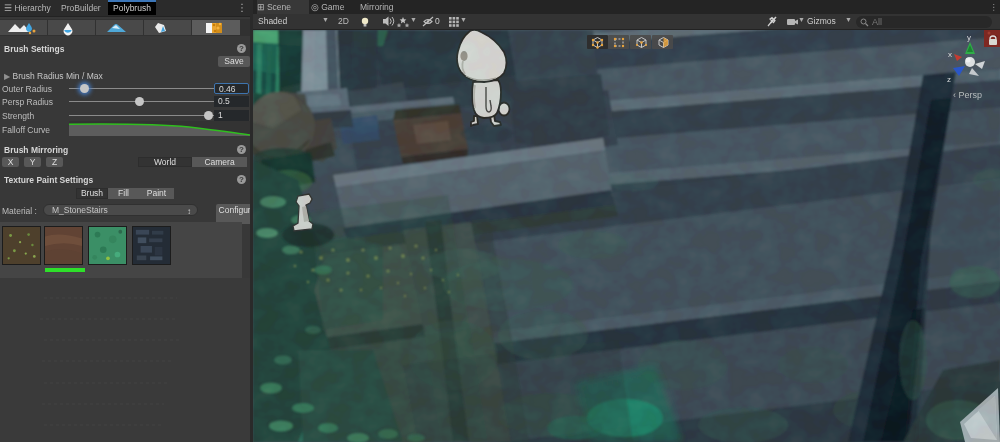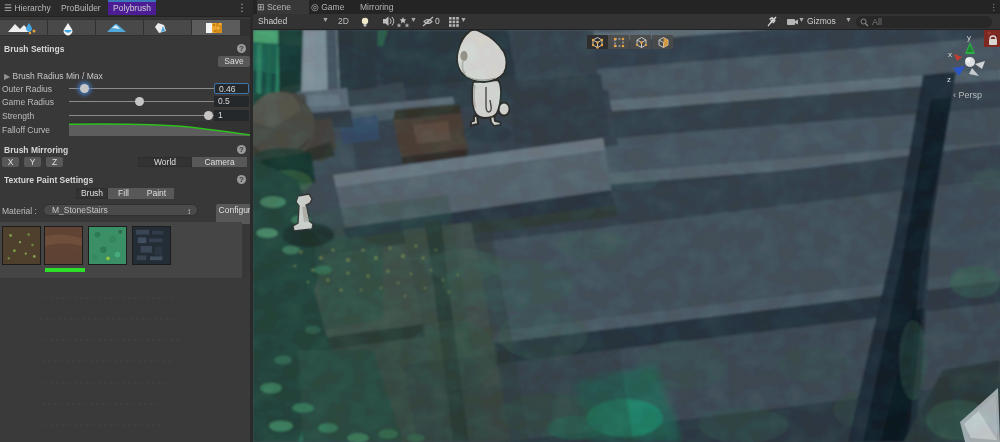--- a/index.html
+++ b/index.html
@@ -4,21 +4,21 @@
 <style>
 * { margin:0; padding:0; box-sizing:border-box; }
 html,body { width:1000px; height:442px; overflow:hidden; background:#383838;
   font-family:"Liberation Sans", sans-serif; }
 #root { position:relative; width:1000px; height:442px; }
 
 
 #left { position:absolute; left:0; top:0; width:253px; height:442px; background:#383838; }
 #ltabs { position:absolute; left:0; top:0; width:253px; height:17px; background:#2b2b2b; border-bottom:1px solid #232323;}
 .ltab { position:absolute; top:0; height:17px; color:#b9b9b9; font-size:8.5px; line-height:17px; }
-#tab-poly { background:#4c1d95; border-top:2px solid #3c76b8; color:#cfcfcf; text-align:center; line-height:13px; height:15px; }
+#tab-poly { background:#000000; border-top:2px solid #3c76b8; color:#cfcfcf; text-align:center; line-height:13px; height:15px; }
 #lmenu { position:absolute; right:6px; top:2px; color:#b5b5b5; font-size:10px; letter-spacing:0; }
 
 #licons { position:absolute; left:0; top:19px; width:253px; height:17px; background:#313131; }
 .libtn { position:absolute; top:1px; height:15px; width:47px; background:#494949; }
 .libtn.sel { background:#5c5c5c; }
 
 #lbody { position:absolute; left:0; top:36px; width:253px; height:406px; background:#383838; color:#c2c2c2; font-size:8.5px; }
 .hdr { position:absolute; left:4px; font-weight:bold; color:#d6d6d6; }
 .help { position:absolute; width:9px; height:9px; border-radius:50%; background:#9a9a9a; color:#383838; font-size:8px; font-weight:bold; text-align:center; line-height:9px; }
 .lbl { position:absolute; left:2px; color:#bdbdbd; }
@@ -84,21 +84,21 @@
       <div class="hdr" style="top:8px;">Brush Settings</div>
       <div class="help" style="right:7px; top:8px;">?</div>
       <div class="btn" style="left:218px; top:20px; width:32px; height:11px; font-size:8.5px; line-height:11px;">Save</div>
       <div class="lbl" style="left:4px; top:35px; color:#c6c6c6;"><span style="color:#909090; font-size:8px;">▶</span> Brush Radius Min / Max</div>
 
       <div class="lbl" style="top:48px;">Outer Radius</div>
       <div class="track" style="left:69px; top:52px; width:145px;"></div>
       <div class="knob" style="left:80px; top:48px; box-shadow:0 0 4px 2px rgba(70,130,210,0.9);"></div>
       <div class="vbox" style="left:214px; top:47px; width:35px; height:11px; font-size:8.5px; line-height:11px; border:1px solid #3e74ae; border-radius:2px;">0.46</div>
 
-      <div class="lbl" style="top:61px;">Game Radius</div>
+      <div class="lbl" style="top:61px;">Persp Radius</div>
       <div class="track" style="left:69px; top:65px; width:145px;"></div>
       <div class="knob" style="left:135px; top:61px;"></div>
       <div class="vbox" style="left:214px; top:60px; width:35px; height:11px; font-size:8.5px; line-height:11px;">0.5</div>
 
       <div class="lbl" style="top:75px;">Strength</div>
       <div class="track" style="left:69px; top:79px; width:145px;"></div>
       <div class="knob" style="left:204px; top:75px;"></div>
       <div class="vbox" style="left:214px; top:74px; width:35px; height:11px; font-size:8.5px; line-height:11px;">1</div>
 
       <div class="lbl" style="top:89px;">Falloff Curve</div>

